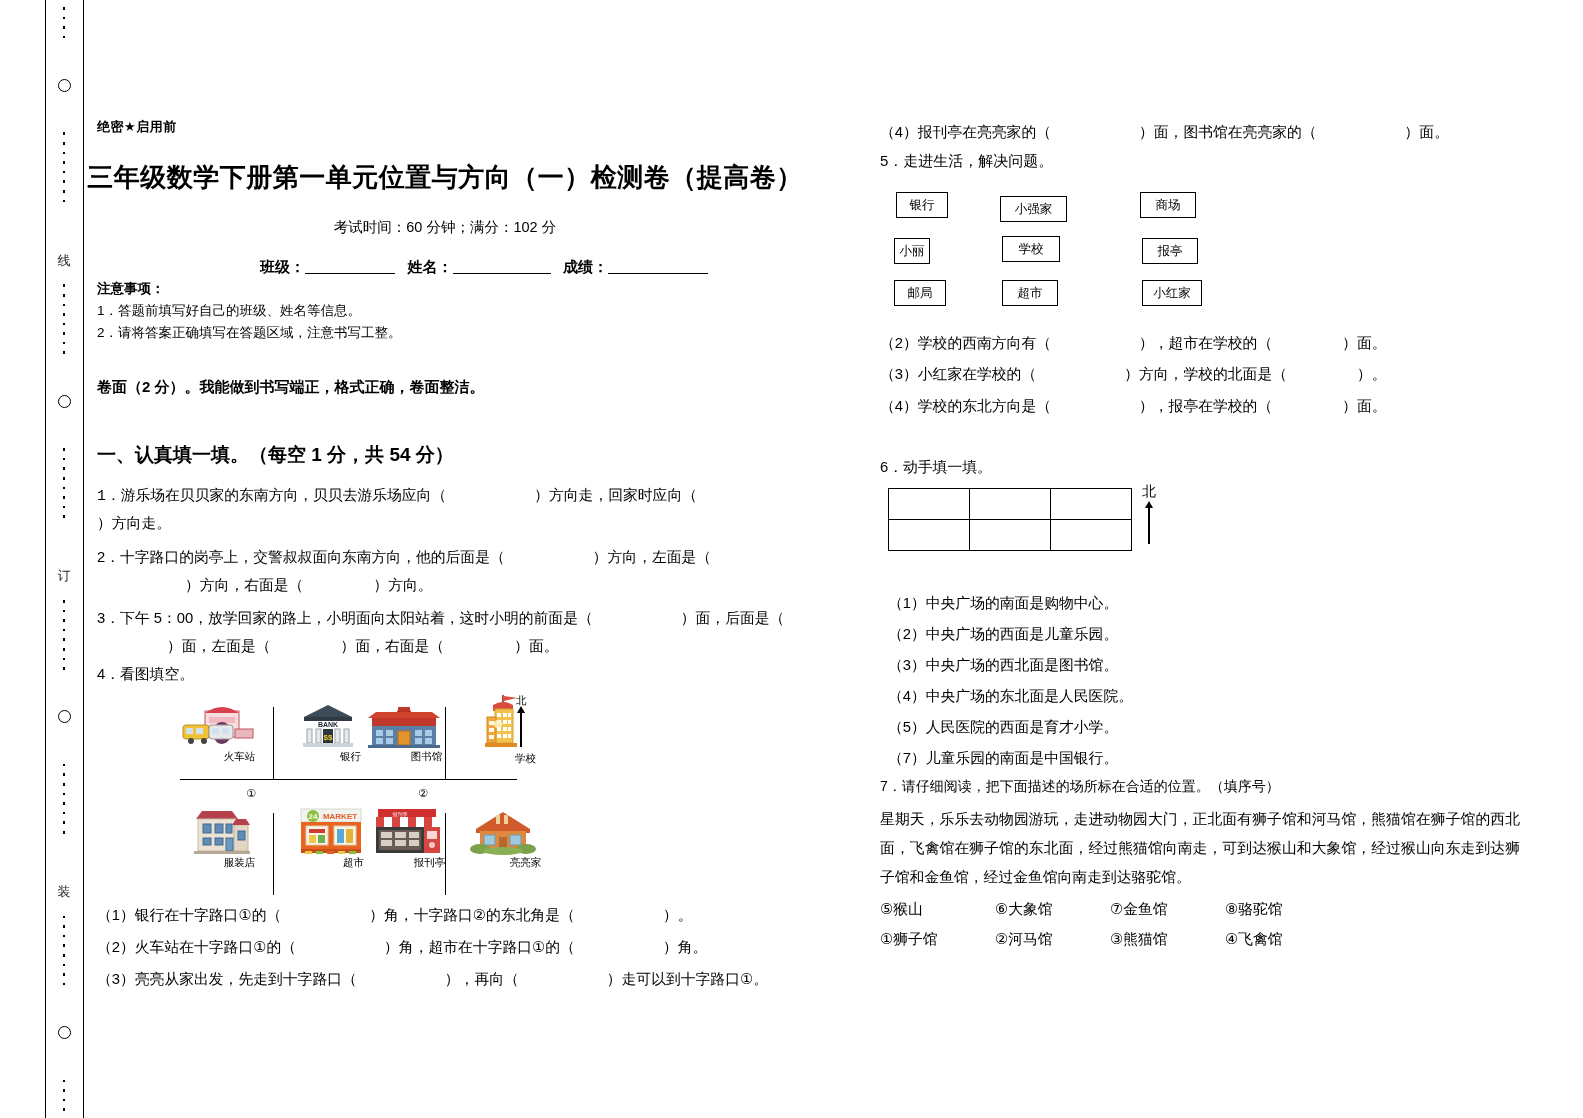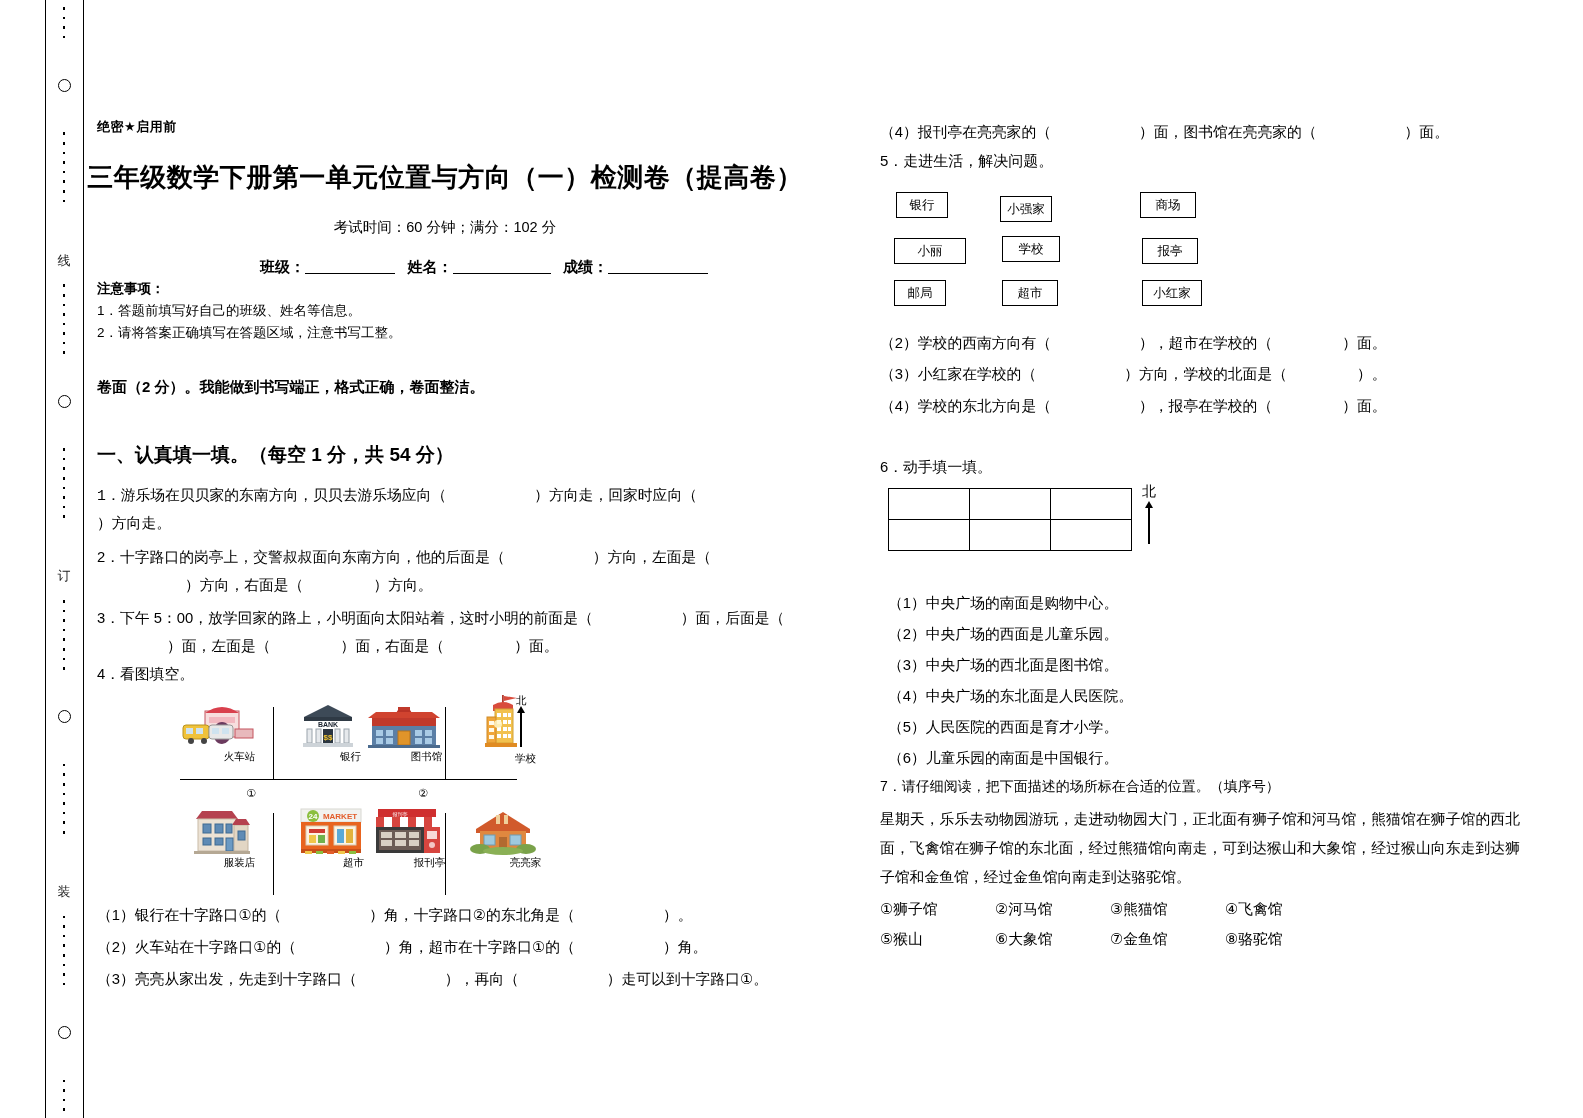--- a/index.html
+++ b/index.html
@@ -452,24 +452,24 @@
 <div class="col colR">
 
   <div class="rq r4">
     <span>（4）报刊亭在亮亮家的（</span><span class="gapL"></span><span>）面，图书馆在亮亮家的（</span><span class="gapL"></span><span>）面。</span>
   </div>
 
   <div class="r5h">5．走进生活，解决问题。</div>
 
   <div id="grid5">
     <div class="tagbox" style="left:4px;top:0px;width:52px;height:26px;">银行</div>
-    <div class="tagbox" style="left:108px;top:4px;width:52px;height:26px;">小强家</div>
+    <div class="tagbox" style="left:108px;top:4px;width:67px;height:26px;">小强家</div>
     <div class="tagbox" style="left:248px;top:0px;width:56px;height:26px;">商场</div>
 
-    <div class="tagbox" style="left:2px;top:46px;width:72px;height:26px;">小丽</div>
+    <div class="tagbox" style="left:2px;top:46px;width:36px;height:26px;">小丽</div>
     <div class="tagbox" style="left:110px;top:44px;width:58px;height:26px;">学校</div>
     <div class="tagbox" style="left:250px;top:46px;width:56px;height:26px;">报亭</div>
 
     <div class="tagbox" style="left:2px;top:88px;width:52px;height:26px;">邮局</div>
     <div class="tagbox" style="left:110px;top:88px;width:56px;height:26px;">超市</div>
     <div class="tagbox" style="left:250px;top:88px;width:60px;height:26px;">小红家</div>
   </div>
 
   <div class="r5qs">
     <div>
@@ -505,35 +505,35 @@
     <div class="narrow"></div>
     <div class="nstem"></div>
   </div>
 
   <div class="r6qs">
     <div>（1）中央广场的南面是购物中心。</div>
     <div>（2）中央广场的西面是儿童乐园。</div>
     <div>（3）中央广场的西北面是图书馆。</div>
     <div>（4）中央广场的东北面是人民医院。</div>
     <div>（5）人民医院的西面是育才小学。</div>
-    <div>（6）儿童乐园的南面是中国银行。</div>
+    <div>（7）儿童乐园的南面是中国银行。</div>
   </div>
 
   <div class="r7h">7．请仔细阅读，把下面描述的场所标在合适的位置。（填序号）</div>
   <div class="r7body">星期天，乐乐去动物园游玩，走进动物园大门，正北面有狮子馆和河马馆，熊猫馆在狮子馆的西北面，飞禽馆在狮子馆的东北面，经过熊猫馆向南走，可到达猴山和大象馆，经过猴山向东走到达狮子馆和金鱼馆，经过金鱼馆向南走到达骆驼馆。</div>
 
   <div class="r7list">
+    <div class="lrow">
+      <div class="li">⑤猴山</div>
+      <div class="li">⑥大象馆</div>
+      <div class="li">⑦金鱼馆</div>
+      <div class="li">⑧骆驼馆</div>
+    </div>
     <div class="lrow">
       <div class="li">①狮子馆</div>
       <div class="li">②河马馆</div>
       <div class="li">③熊猫馆</div>
       <div class="li">④飞禽馆</div>
     </div>
-    <div class="lrow">
-      <div class="li">⑤猴山</div>
-      <div class="li">⑥大象馆</div>
-      <div class="li">⑦金鱼馆</div>
-      <div class="li">⑧骆驼馆</div>
-    </div>
   </div>
 </div>
 
 </div>
 
 </body></html>

